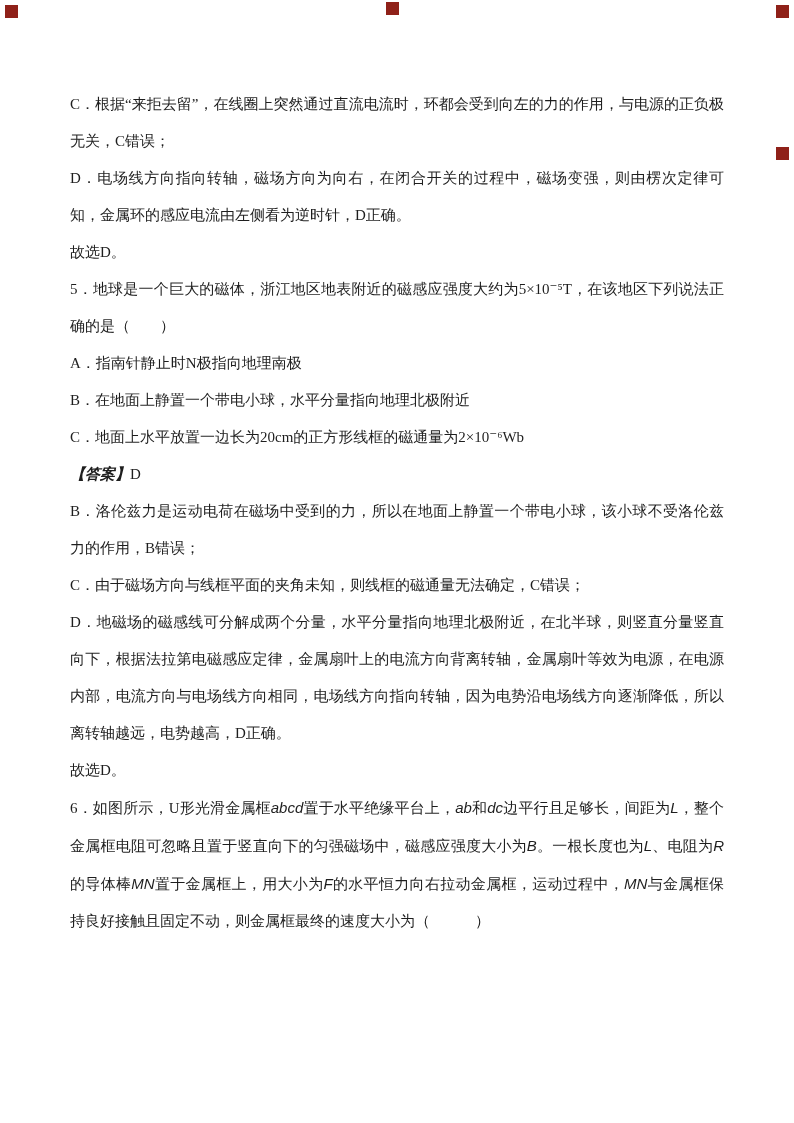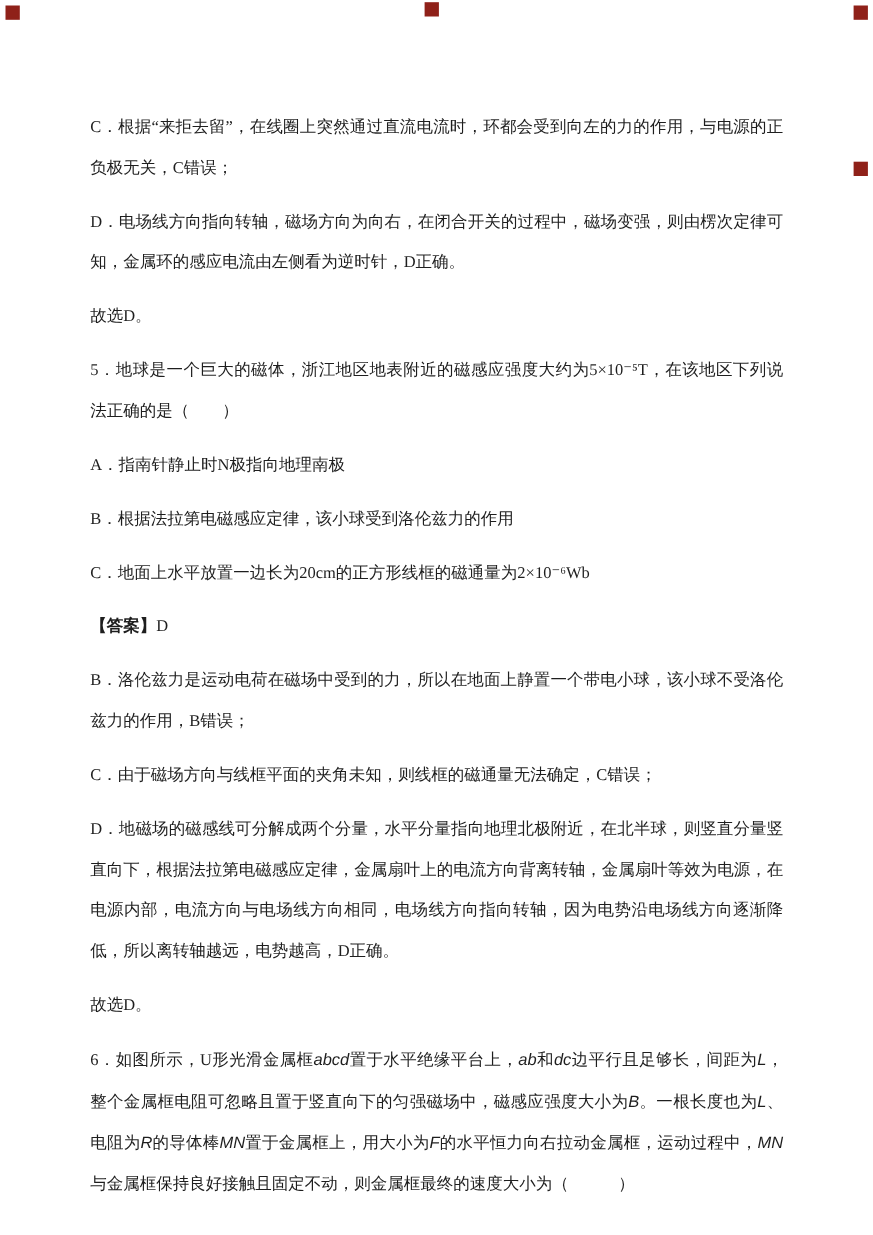--- a/index.html
+++ b/index.html
@@ -25,49 +25,49 @@
     height: 13px;
     background: #8f2119;
   }
   .doc {
     position: absolute;
     left: 70px;
     right: 70px;
     top: 86px;
   }
   .doc p {
-    margin: 12px;
+    margin: 0;
     padding: 0;
     font-size: 15px;
     line-height: 37px;
     color: #1e1e1e;
     text-align: justify;
     word-break: break-all;
   }
   .doc p span { white-space: pre-wrap; }
-  .run-b { font-weight: bold; }
+  .run-b { font-weight: bold; font-style: italic; }
   .run-i { font-style: italic; font-family: Liberation Sans, sans-serif; }
 </style>
 </head>
 <body>
 
 <div class="page">
   <div id="marks-container">
       <div class="red-mark" style="left: 5px; top: 5px; background: rgb(143, 33, 25);"></div>
       <div class="red-mark" style="left: 386px; top: 2px; background: rgb(143, 33, 25);"></div>
       <div class="red-mark" style="left: 776px; top: 5px; background: rgb(143, 33, 25);"></div>
       <div class="red-mark" style="left: 776px; top: 147px; background: rgb(143, 33, 25);"></div>
     </div>
   <div class="doc" id="doc-body">
       <p><span>C．根据“来拒去留”，在线圈上突然通过直流电流时，环都会受到向左的力的作用，与电源的正负极无关，C错误；</span></p>
       <p><span>D．电场线方向指向转轴，磁场方向为向右，在闭合开关的过程中，磁场变强，则由楞次定律可知，金属环的感应电流由左侧看为逆时针，D正确。</span></p>
       <p><span>故选D。</span></p>
       <p><span>5．地球是一个巨大的磁体，浙江地区地表附近的磁感应强度大约为5×10⁻⁵T，在该地区下列说法正确的是（　　）</span></p>
       <p><span>A．指南针静止时N极指向地理南极</span></p>
-      <p><span>B．根据法拉第电磁感应定律，该小球受到洛伦兹力的作用</span></p>
+      <p><span>B．在地面上静置一个带电小球，水平分量指向地理北极附近</span></p>
       <p><span>C．地面上水平放置一边长为20cm的正方形线框的磁通量为2×10⁻⁶Wb</span></p>
       <p><span class="run-b">【答案】</span><span>D</span></p>
       <p><span>B．洛伦兹力是运动电荷在磁场中受到的力，所以在地面上静置一个带电小球，该小球不受洛伦兹力的作用，B错误；</span></p>
       <p><span>C．由于磁场方向与线框平面的夹角未知，则线框的磁通量无法确定，C错误；</span></p>
       <p><span>D．地磁场的磁感线可分解成两个分量，水平分量指向地理北极附近，在北半球，则竖直分量竖直向下，根据法拉第电磁感应定律，金属扇叶上的电流方向背离转轴，金属扇叶等效为电源，在电源内部，电流方向与电场线方向相同，电场线方向指向转轴，因为电势沿电场线方向逐渐降低，所以离转轴越远，电势越高，D正确。</span></p>
       <p><span>故选D。</span></p>
       <p><span>6．如图所示，U形光滑金属框</span><span class="run-i">abcd</span><span>置于水平绝缘平台上，</span><span class="run-i">ab</span><span>和</span><span class="run-i">dc</span><span>边平行且足够长，间距为</span><span class="run-i">L</span><span>，整个金属框电阻可忽略且置于竖直向下的匀强磁场中，磁感应强度大小为</span><span class="run-i">B</span><span>。一根长度也为</span><span class="run-i">L</span><span>、电阻为</span><span class="run-i">R</span><span>的导体棒</span><span class="run-i">MN</span><span>置于金属框上，用大小为</span><span class="run-i">F</span><span>的水平恒力向右拉动金属框，运动过程中，</span><span class="run-i">MN</span><span>与金属框保持良好接触且固定不动，则金属框最终的速度大小为（　　　）</span></p>
     </div>
 </div>
 

